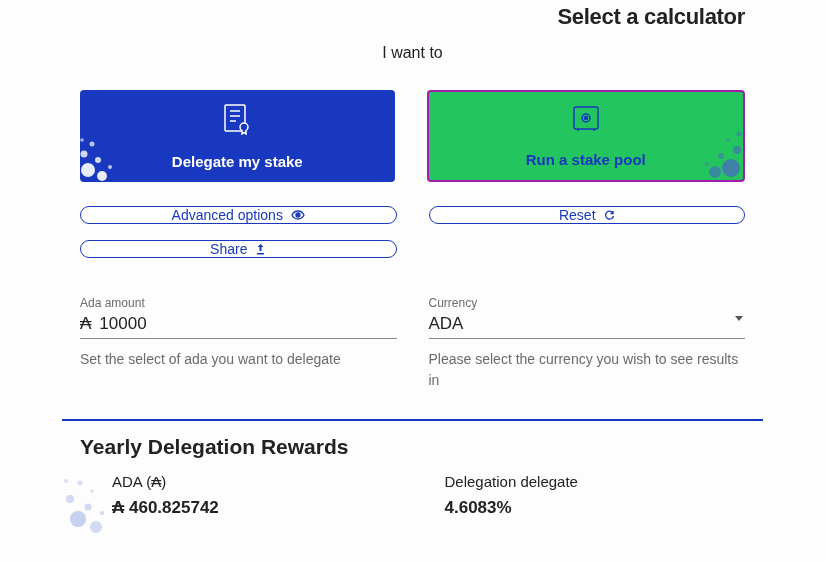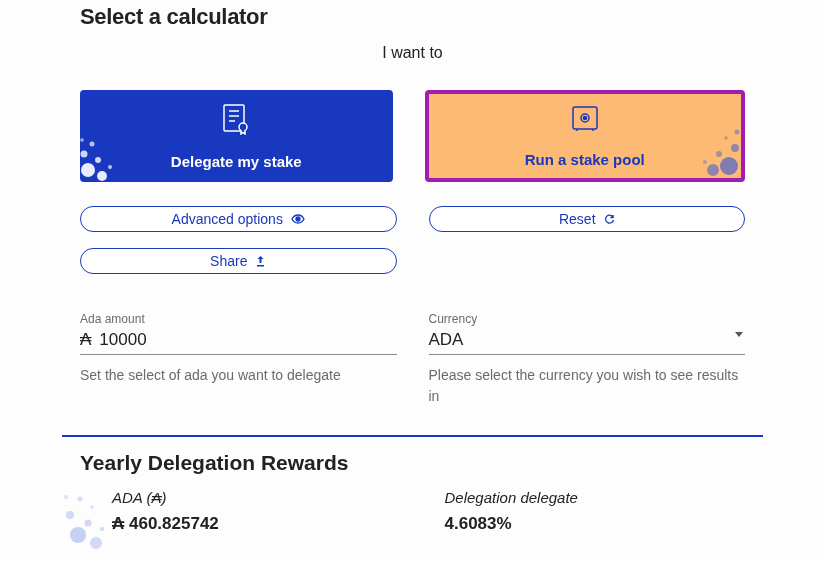--- a/index.html
+++ b/index.html
@@ -6,21 +6,21 @@
     body {
       font-family: -apple-system, BlinkMacSystemFont, 'Segoe UI', Arial, sans-serif;
       background: #fdfdfd;
       width: 825px;
       height: 561px;
       overflow: hidden;
       color: #222;
     }
     .container { padding: 0 80px; position: relative; }
     .title {
-      text-align: left;
+      text-align: right;
       font-size: 22px;
       font-weight: 700;
       margin-top: 4px;
       letter-spacing: -0.3px;
     }
     .subtitle {
       text-align: center;
       font-size: 16px;
       font-weight: 400;
       margin-top: 14px;
@@ -41,37 +41,37 @@
       justify-content: center;
       cursor: pointer;
       position: relative;
       overflow: hidden;
     }
     .card.active {
       background: #1838bf;
       color: #fff;
     }
     .card.inactive {
-      background: #fdba74;
-      border: 4px solid #a21caf;
+      background: #22c55e;
+      border: 2px solid #a21caf;
       color: #1838bf;
     }
     .card-icon { margin-bottom: 14px; }
     .card-label { font-size: 15px; font-weight: 700; }
     .dots-left { position: absolute; left: 0; bottom: 0; width: 60px; height: 60px; }
     .dots-right { position: absolute; right: 0; bottom: 0; width: 70px; height: 70px; }
 
     .button-row {
       display: flex;
       gap: 32px;
       margin-top: 24px;
     }
     .pill-button {
       flex: 1;
-      height: 26px;
+      height: 18px;
       border: 1px solid #1838bf;
       border-radius: 18px;
       background: #fff;
       color: #1838bf;
       font-size: 14px;
       font-weight: 500;
       display: flex;
       align-items: center;
       justify-content: center;
       gap: 8px;
@@ -141,21 +141,21 @@
       margin-top: 14px;
     }
     .rewards-row {
       display: flex;
       gap: 32px;
       margin-top: 14px;
       position: relative;
     }
     .rewards-col { flex: 1; padding-left: 32px; }
     .rewards-col.right { padding-left: 0; }
-    .rewards-label { font-size: 15px; color: #222; font-style: italic; }
+    .rewards-label { font-size: 15px; color: #222; }
     .rewards-value { font-size: 17px; font-weight: 700; margin-top: 8px; }
     .bg-dots {
       position: absolute;
       left: -18px;
       top: -6px;
       width: 80px;
       height: 70px;
       z-index: -1;
     }
     .icon-small { display: inline-flex; }

